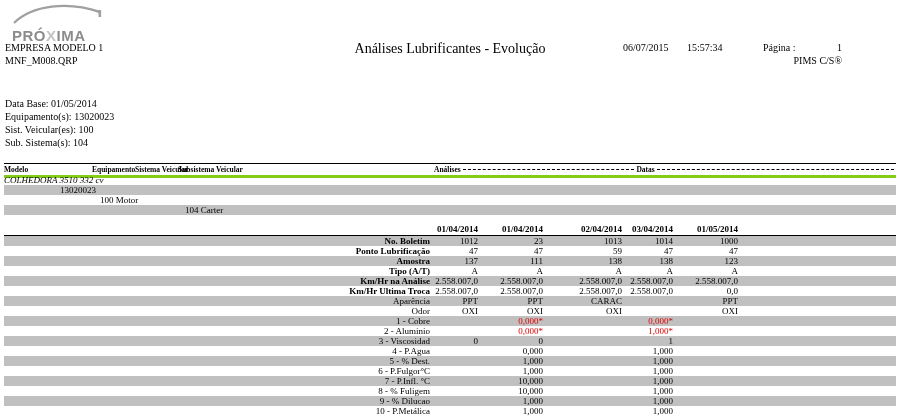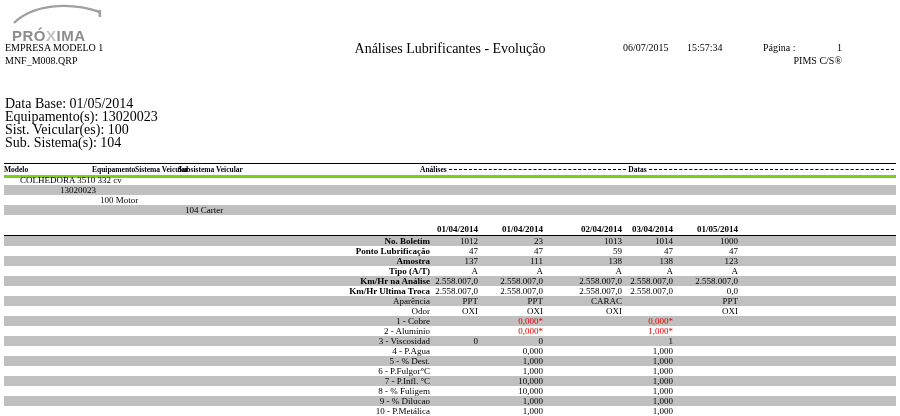--- a/index.html
+++ b/index.html
@@ -17,32 +17,32 @@
   
   .company{position:absolute;left:5px;top:41px;font-size:10px;line-height:13px;}
   .title{position:absolute;left:0;top:41px;width:900px;text-align:center;font-size:14px;}
   .hdr-date{position:absolute;left:623px;top:42px;font-size:10px;}
   .hdr-time{position:absolute;left:687px;top:42px;font-size:10px;}
   .hdr-pagelabel{position:absolute;left:763px;top:42px;font-size:10px;}
   .hdr-pagenum{position:absolute;left:800px;top:42px;width:42px;text-align:right;font-size:10px;}
   .hdr-brand{position:absolute;left:700px;top:55px;width:142px;text-align:right;font-size:10px;}
 
   
-  .filters{position:absolute;left:5px;top:97px;font-size:14px;line-height:13px;}
+  .filters{position:absolute;left:5px;top:97px;font-size:10px;line-height:13px;}
 
   
   .thead{position:absolute;left:4px;top:163px;width:892px;height:11px;
          border-top:1px solid #000;border-bottom:3px solid #84cc16;
          font-size:7.5px;font-weight:bold;}
   .thead>span{position:absolute;top:1px;}
   .ch-modelo{left:0;}
   .ch-equip{left:44px;padding-left:44px;}
   .ch-sist{left:83px;padding-left:48px;}
   .ch-subsist{left:174px;}
-  .ch-anal{left:416px;right:2px;display:flex;align-items:center;gap:2px;height:9px;}
+  .ch-anal{left:430px;right:2px;display:flex;align-items:center;gap:2px;height:9px;}
   .dash{border-top:1px dashed #000;height:0;}
   .dash1{flex:42;}
   .dash2{flex:58;}
 
   
   .rows{position:absolute;left:4px;top:175px;width:892px;}
   .trow{position:relative;height:10px;font-size:9px;line-height:10px;}
   .trow.gray{background:#c0c0c0;font-family:Liberation Serif, serif;}
   .trow.dates{height:12px;line-height:12px;font-weight:bold;border-bottom:1px solid #000;margin-top:8px;}
   .hspan{position:absolute;top:0;}
@@ -96,21 +96,21 @@
     <span class="ch-anal">
       <span>Análises</span>
       <span class="dash dash1"></span>
       <span>Datas</span>
       <span class="dash dash2"></span>
     </span>
   </div>
 
   <div class="rows">
       <div class="trow">
-        <span class="hspan" style="left: 16px;">COLHEDORA 3510 332 cv</span>
+        <span class="hspan" style="left: 0px; font-style: italic;">COLHEDORA 3510 332 cv</span>
       </div>
       <div class="trow gray">
         <span class="hspan" style="left: 56px;">13020023</span>
       </div>
       <div class="trow">
         <span class="hspan" style="left: 96px;">100 Motor</span>
       </div>
       <div class="trow gray">
         <span class="hspan" style="left: 181px;">104 Carter</span>
       </div>

